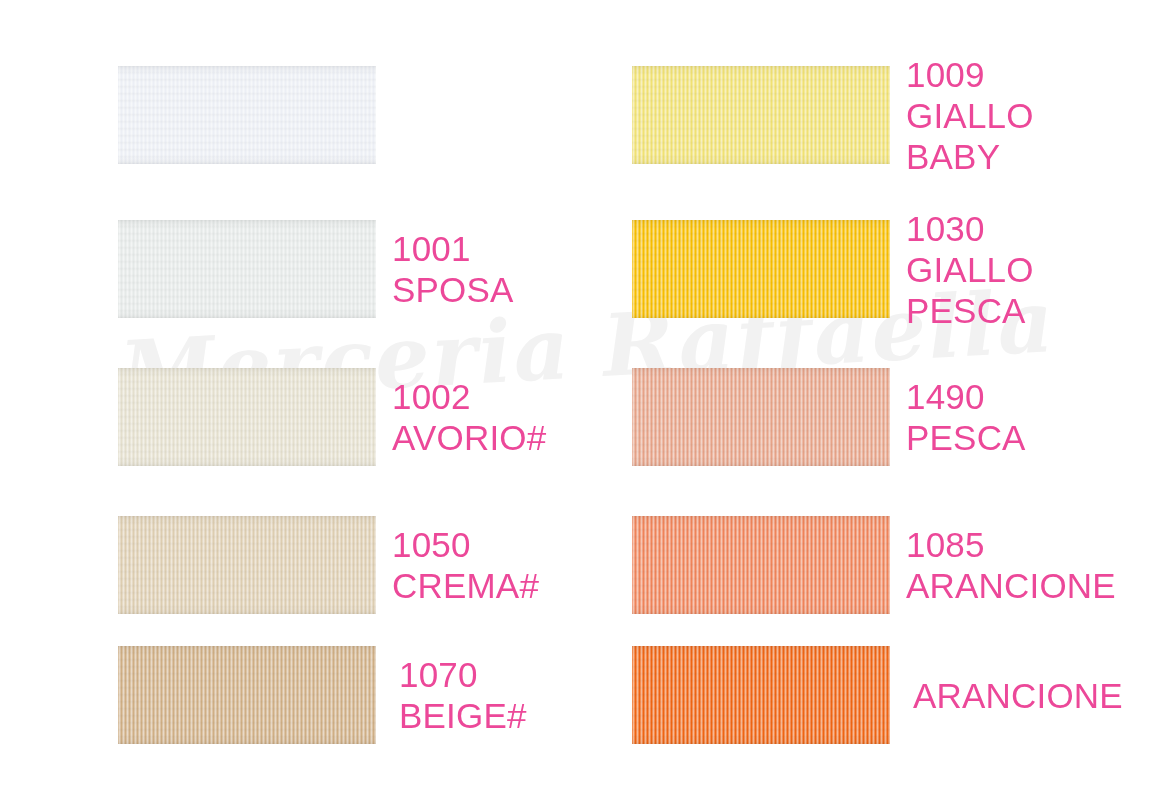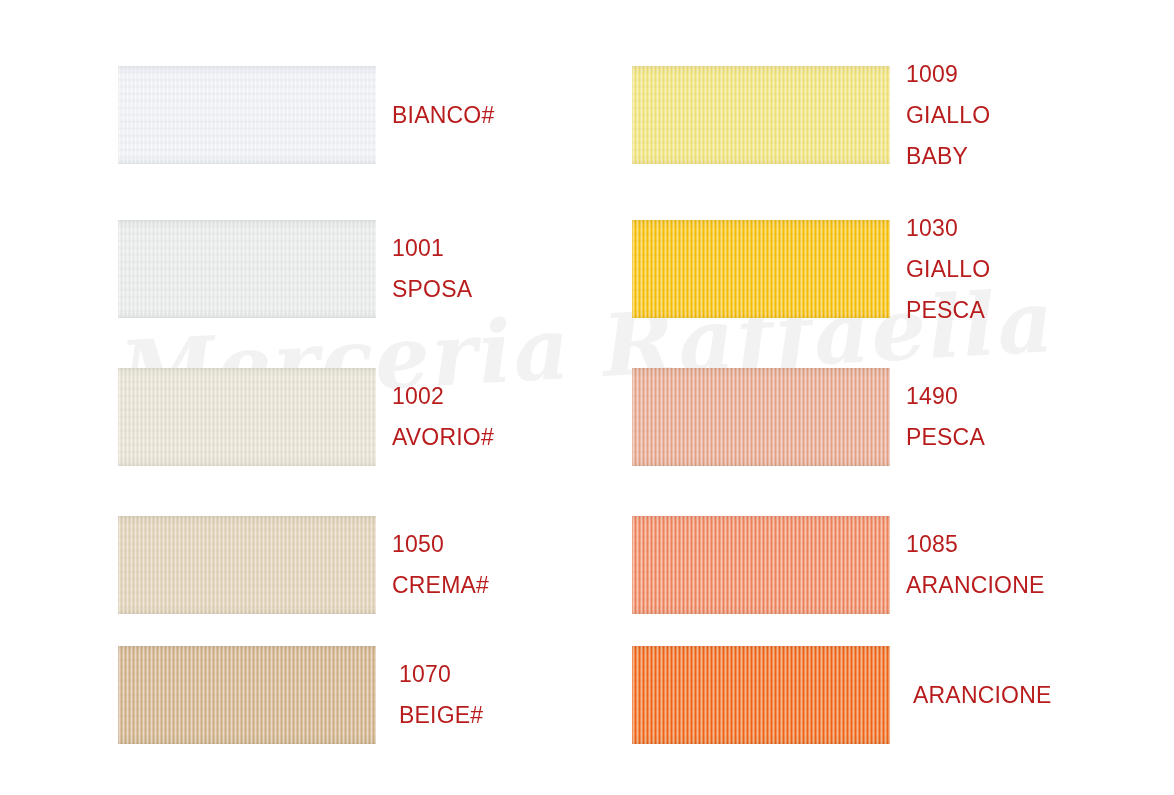--- a/index.html
+++ b/index.html
@@ -118,22 +118,22 @@
       rgba(0,0,0,0.060) 0%,
       rgba(0,0,0,0.000) 7%,
       rgba(0,0,0,0.000) 93%,
       rgba(0,0,0,0.055) 100%
     );
   }
 
   
   .label {
     margin-left: 16px;
-    color: #b91c1c;
-    font-size: 23px;
+    color: #ec4899;
+    font-size: 35px;
     line-height: 41px;
     letter-spacing: 0.2px;
     white-space: nowrap;
   }
   .label .line { display: block; }
 </style>
 </head>
 <body>
 
 <div id="watermark">
@@ -142,23 +142,20 @@
 
 <div id="board">
   <div class="column" id="column-left">
       <div class="swatch-row r0">
         <div class="ribbon">
           <div class="rib-base" style="background: rgb(236, 239, 245);"></div>
           <div class="rib-lines"></div>
           <div class="rib-weft"></div>
           <div class="rib-shade"></div>
         </div>
-        <div class="label">
-          <span class="line">BIANCO#</span>
-        </div>
       </div>
       <div class="swatch-row r1">
         <div class="ribbon">
           <div class="rib-base" style="background: rgb(229, 233, 232);"></div>
           <div class="rib-lines"></div>
           <div class="rib-weft"></div>
           <div class="rib-shade"></div>
         </div>
         <div class="label">
           <span class="line">1001</span>

